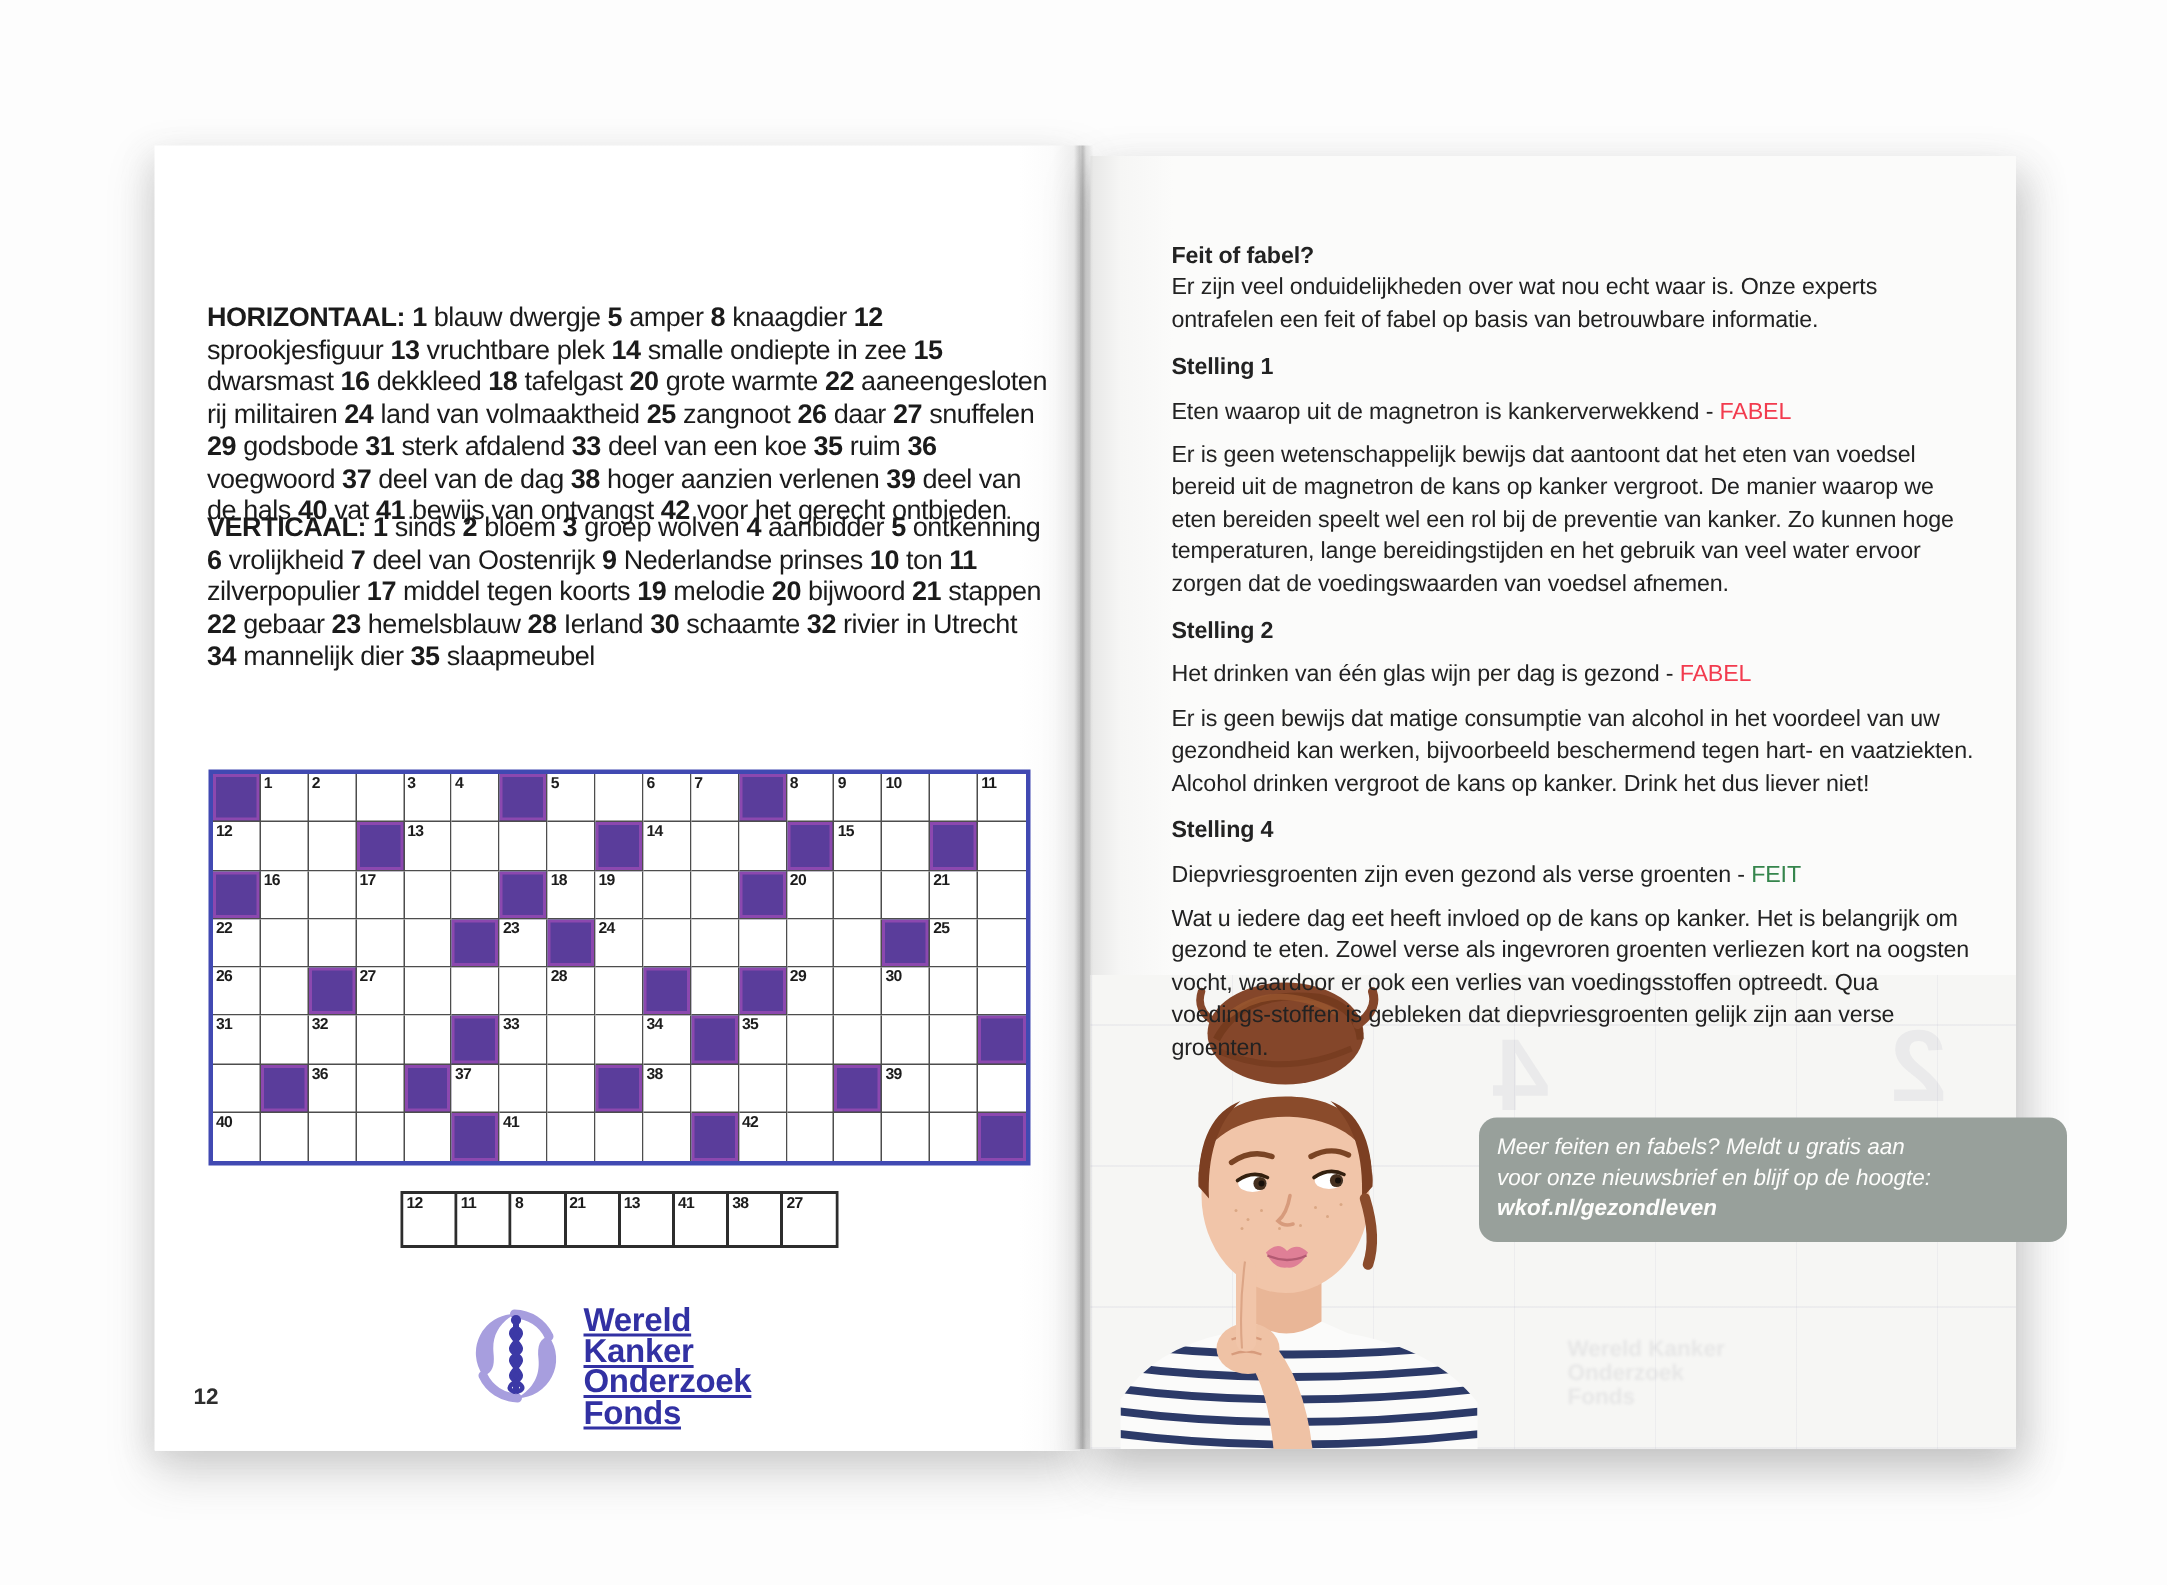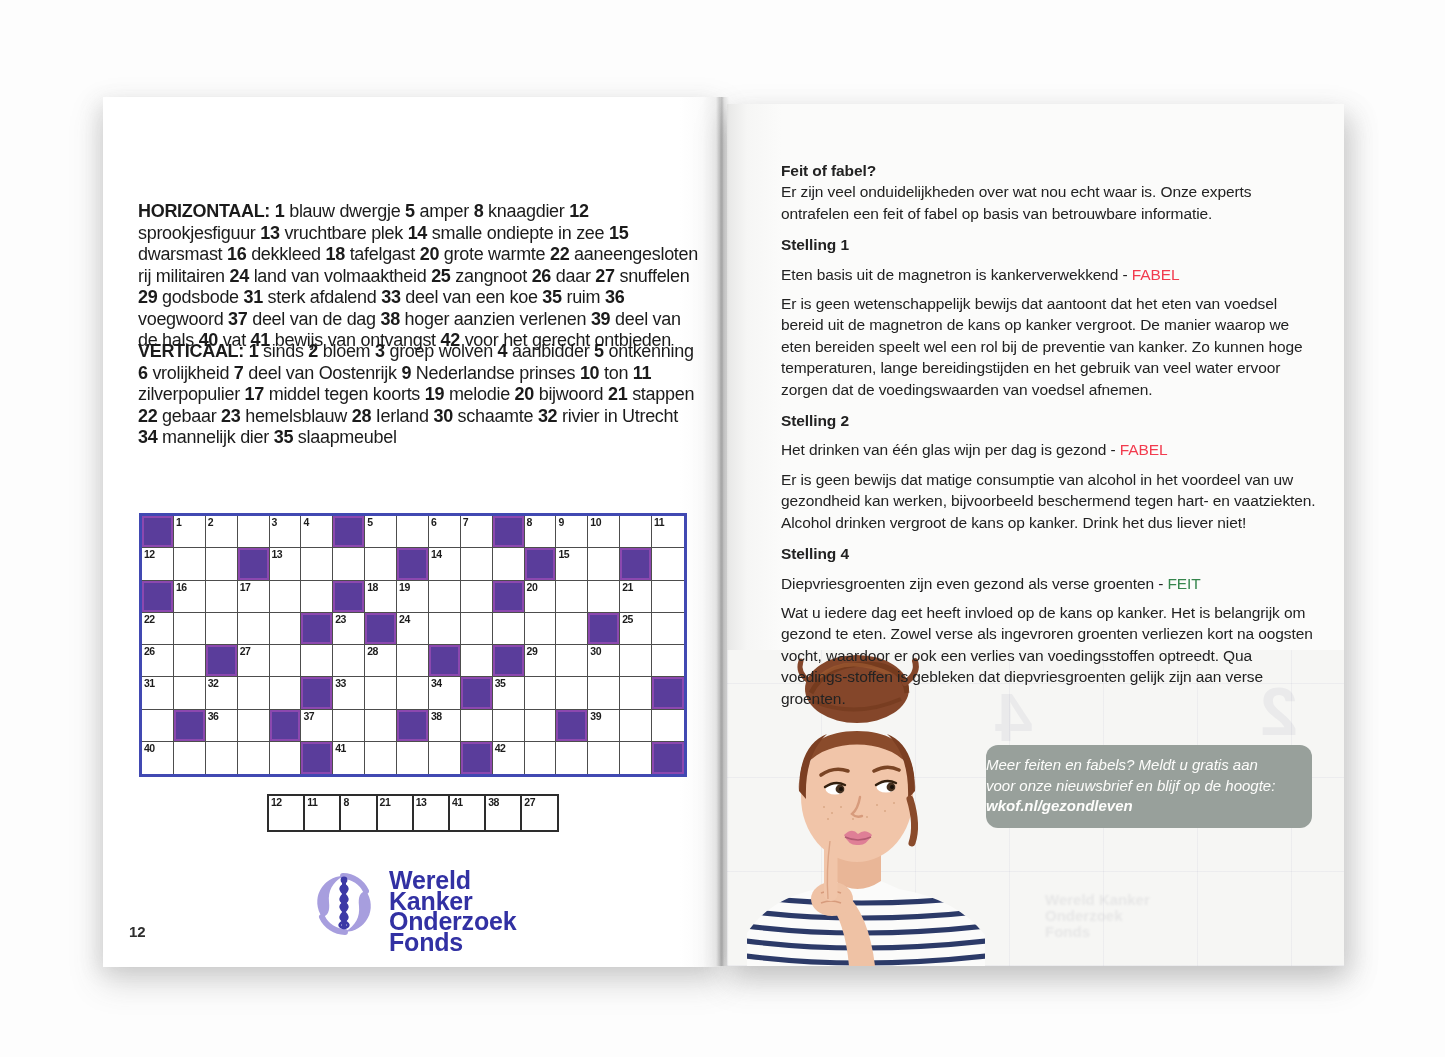--- a/index.html
+++ b/index.html
@@ -32,22 +32,22 @@
   .kw-grid .cell:nth-child(n+120){border-bottom:none;}
   .kw-grid .cell.black{background:#5a3d9b;box-shadow:inset 0 0 0 2px rgba(210,88,202,.42);}
   .num{position:absolute;top:1px;left:2px;font-size:10.5px;font-weight:bold;color:#1c1c1c;
        letter-spacing:-.5px;line-height:11px;}
 
   .answers{position:absolute;left:164px;top:697px;display:flex;border:2px solid #2d2d2d;background:#fff;}
   .acell{position:relative;width:34.2px;height:34px;border-right:2px solid #2d2d2d;background:#fff;}
   .acell:last-child{border-right:none;}
 
   .logo{position:absolute;left:205px;top:770px;display:flex;align-items:flex-start;}
-  .logo-text{margin-left:9px;margin-top:3px;font-size:25px;font-weight:bold;color:#3231a3;
-             line-height:20.5px;letter-spacing:-.2px;}
+  .logo-text{margin-left:9px;margin-top:3px;font-size:22px;font-weight:bold;color:#3231a3;
+             line-height:20.5px;letter-spacing:-.2px;text-decoration:underline;}
   .pagenum{position:absolute;left:26px;top:826px;font-size:15px;font-weight:bold;color:#2e2e2e;}
 
   
   .rp-text{position:absolute;left:54px;top:48px;width:537px;font-size:15.5px;line-height:21.4px;
            color:#222;letter-spacing:-.1px;}
   .rp-text p{margin:8px 0 0 0;}
   .rp-h{font-weight:bold;margin:0;}
   .rp-h.gap{margin-top:10px;}
   .statement{margin:0;}
   .verdict{font-weight:normal;}
@@ -56,22 +56,22 @@
          background:
            repeating-linear-gradient(0deg, rgba(70,70,130,.055) 0 1px, transparent 1px 94px),
            repeating-linear-gradient(90deg, rgba(70,70,130,.055) 0 1px, transparent 1px 94px),
            #f6f6f4;}
   .bleed-num{position:absolute;font-size:68px;font-weight:bold;color:#3a3a66;opacity:.06;
              transform:scaleX(-1);font-family:"Liberation Sans",sans-serif;}
   .bleed-logo{position:absolute;left:318px;top:242px;width:120px;color:#8a8a96;opacity:.14;
               font-size:15px;font-weight:bold;line-height:16px;filter:blur(1px);}
   .woman{position:absolute;left:2px;bottom:0;}
 
-  .promo{position:absolute;left:259px;top:641px;width:326px;box-sizing:border-box;
-         background:#98a09b;border-radius:12px;padding:10px 16px 11px 0;
+  .promo{position:absolute;left:259px;top:641px;width:392px;box-sizing:border-box;
+         background:#98a09b;border-radius:12px;padding:10px 16px 11px 12px;
          color:#fdfdfb;font-style:italic;font-size:15px;line-height:20.5px;z-index:4;}
   .promo .link{font-weight:bold;}
 </style>
 </head>
 <body>
 
 <div class="canvas">
 
   <div class="page page-left">
 
@@ -431,21 +431,21 @@
       <div>Meer feiten en fabels? Meldt u gratis aan</div>
       <div>voor onze nieuwsbrief en blijf op de hoogte:</div>
       <div class="link">wkof.nl/gezondleven</div>
     </div>
 
     <div class="rp-text">
       <p class="rp-h">Feit of fabel?</p>
       <p style="margin:0">Er zijn veel onduidelijkheden over wat nou echt waar is. Onze experts ontrafelen een feit of fabel op basis van betrouwbare informatie.</p>
 
       <p class="rp-h gap">Stelling 1</p>
-      <p class="statement"><span>Eten basis uit de magnetron is kankerverwekkend - </span><span class="verdict" style="color: rgb(242, 59, 78);">FABEL</span></p>
+      <p class="statement"><span>Eten waarop uit de magnetron is kankerverwekkend - </span><span class="verdict" style="color: rgb(242, 59, 78);">FABEL</span></p>
       <p>Er is geen wetenschappelijk bewijs dat aantoont dat het eten van voedsel bereid uit de magnetron de kans op kanker vergroot. De manier waarop we eten bereiden speelt wel een rol bij de preventie van kanker. Zo kunnen hoge temperaturen, lange bereidingstijden en het gebruik van veel water ervoor zorgen dat de voedingswaarden van voedsel afnemen.</p>
 
       <p class="rp-h gap">Stelling 2</p>
       <p class="statement"><span>Het drinken van één glas wijn per dag is gezond - </span><span class="verdict" style="color: rgb(242, 59, 78);">FABEL</span></p>
       <p>Er is geen bewijs dat matige consumptie van alcohol in het voordeel van uw gezondheid kan werken, bijvoorbeeld beschermend tegen hart- en vaatziekten. Alcohol drinken vergroot de kans op kanker. Drink het dus liever niet!</p>
 
       <p class="rp-h gap">Stelling 4</p>
       <p class="statement"><span>Diepvriesgroenten zijn even gezond als verse groenten - </span><span class="verdict" style="color: rgb(53, 133, 76);">FEIT</span></p>
       <p>Wat u iedere dag eet heeft invloed op de kans op kanker. Het is belangrijk om gezond te eten. Zowel verse als ingevroren groenten verliezen kort na oogsten vocht, waardoor er ook een verlies van voedingsstoffen optreedt. Qua voedings-stoffen is gebleken dat diepvriesgroenten gelijk zijn aan verse groenten.</p>
     </div>

